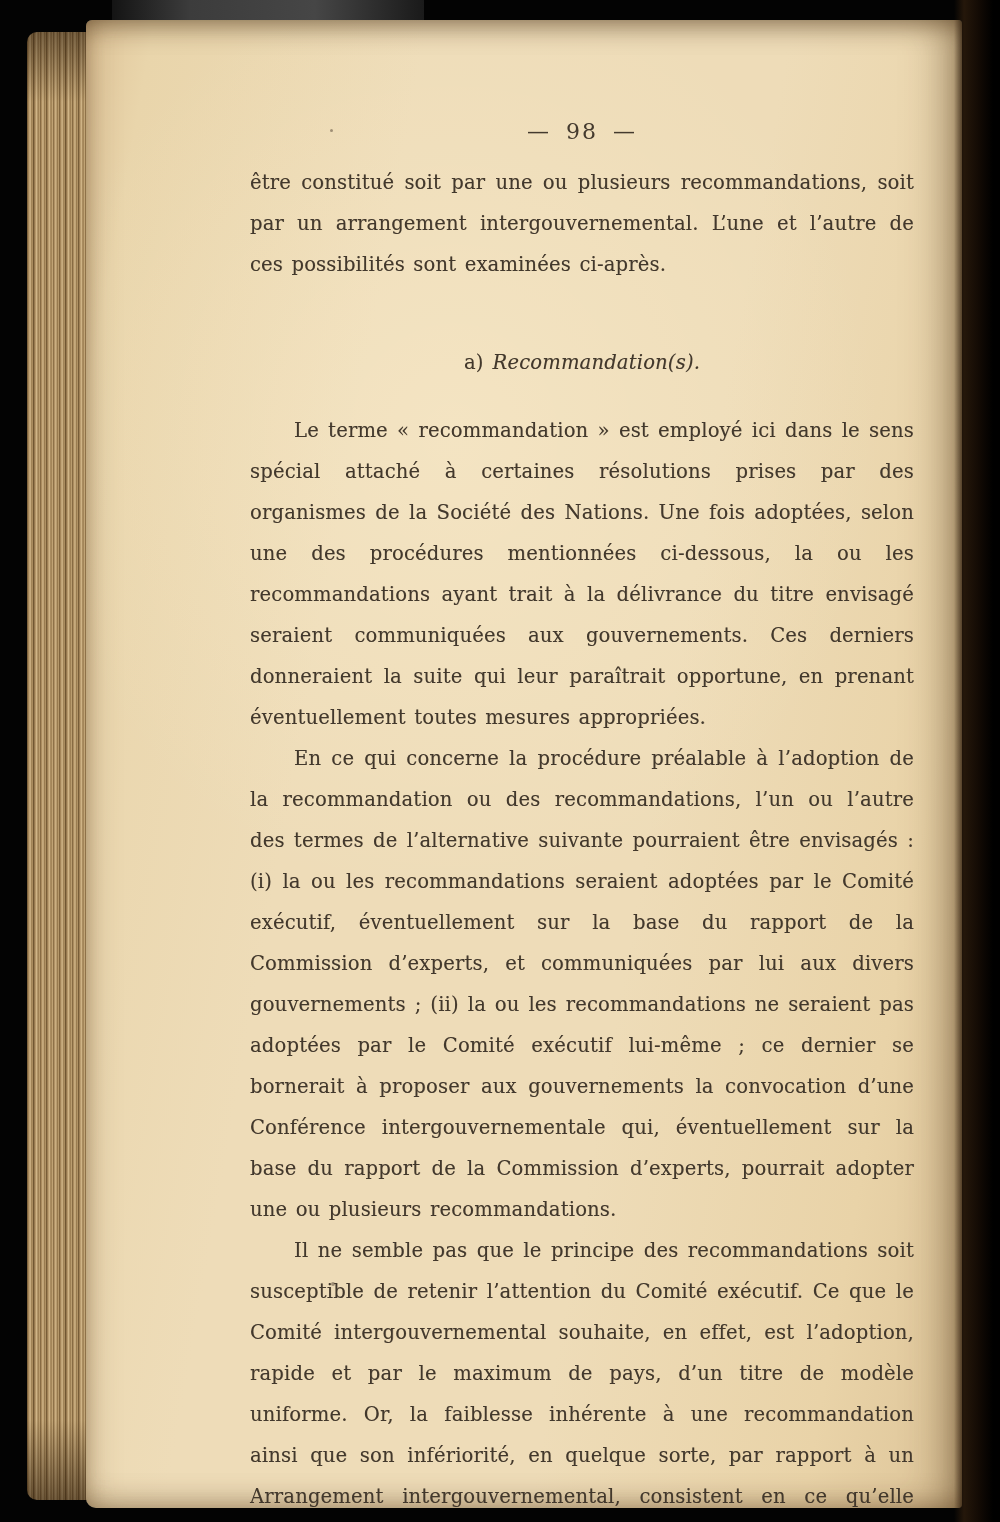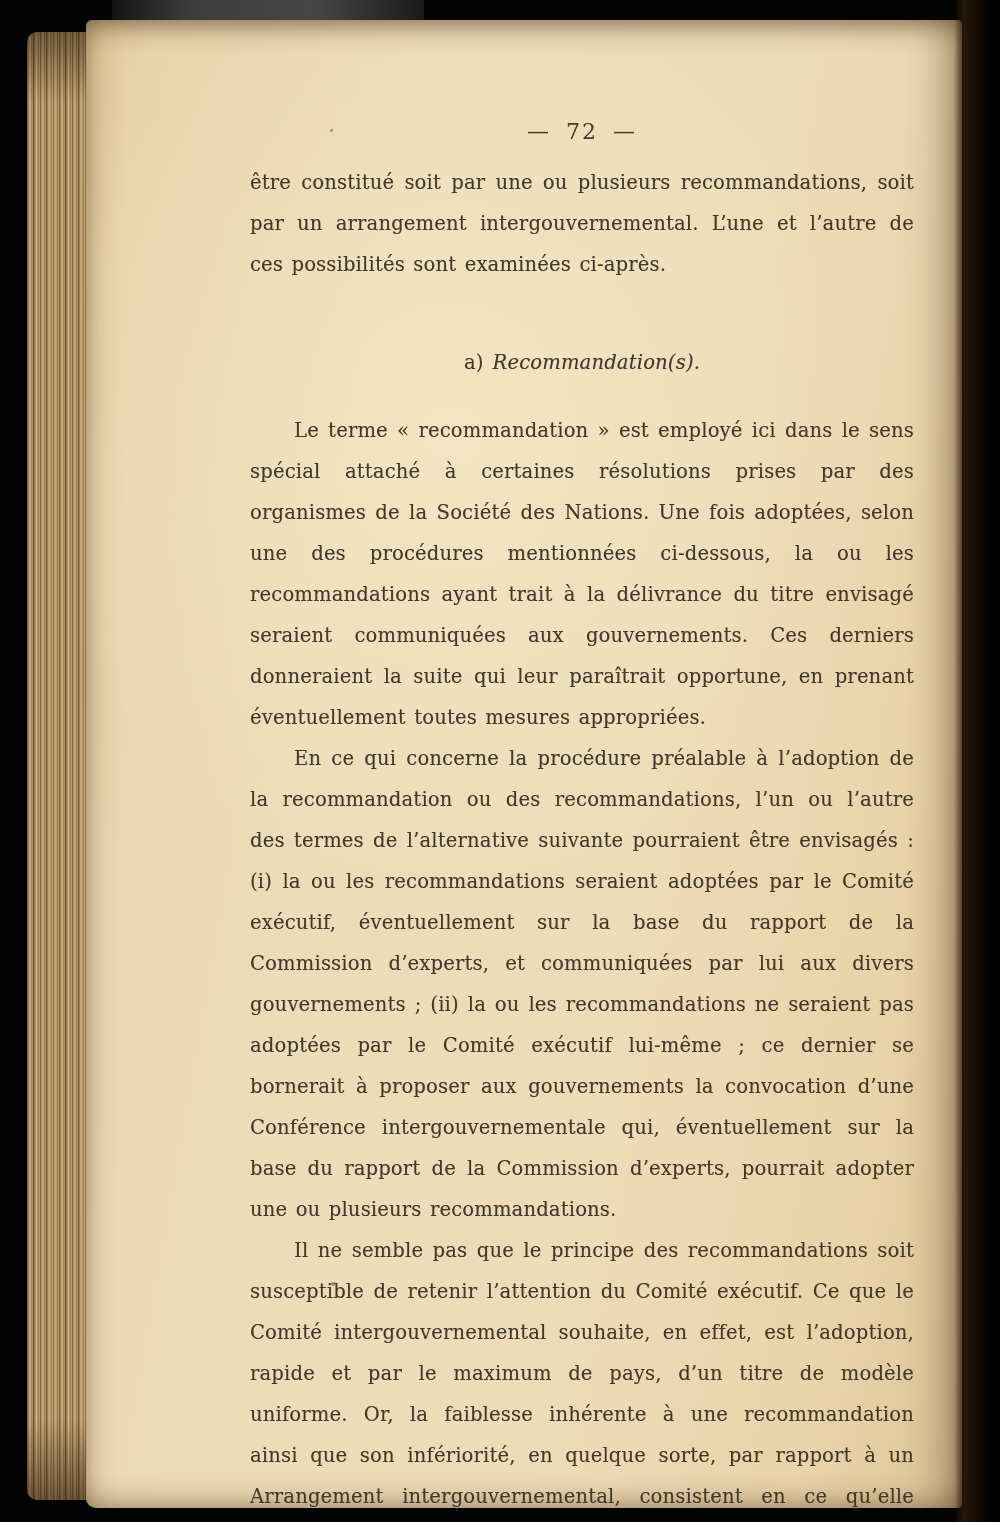--- a/index.html
+++ b/index.html
@@ -75,21 +75,21 @@
 <body>
 
 <div class="scene">
 
   <div class="backdrop-wedge"></div>
 
   <div class="page-stack"></div>
 
   <div class="page">
 
-    <div class="page-header">— 72 —</div>
+    <div class="page-header">— 98 —</div>
 
     <div class="text-block">
 
       <p class="para no-indent">être constitué soit par une ou plusieurs recommandations, soit par un arrangement intergouvernemental. L’une et l’autre de ces possibilités sont examinées ci-après.</p>
 
       <p class="section-heading">
         <span>a)</span><span class="italic">Recommandation(s).</span>
       </p>
 
       <p class="para">Le terme « recommandation » est employé ici dans le sens spécial attaché à certaines résolutions prises par des organismes de la Société des Nations. Une fois adoptées, selon une des procédures mentionnées ci-dessous, la ou les recommandations ayant trait à la délivrance du titre envisagé seraient communiquées aux gouvernements. Ces derniers donneraient la suite qui leur paraîtrait opportune, en prenant éventuellement toutes mesures appropriées.</p>

